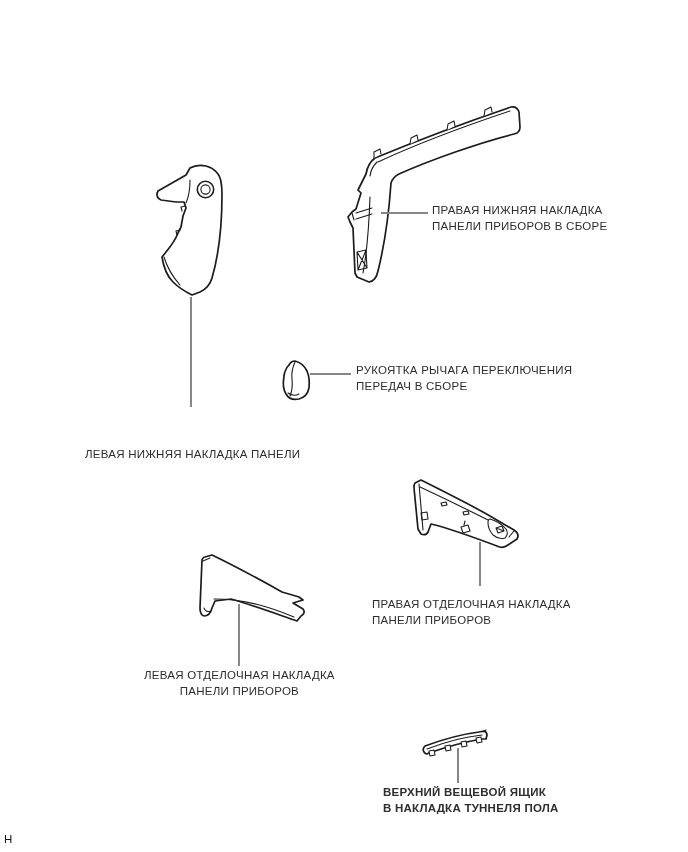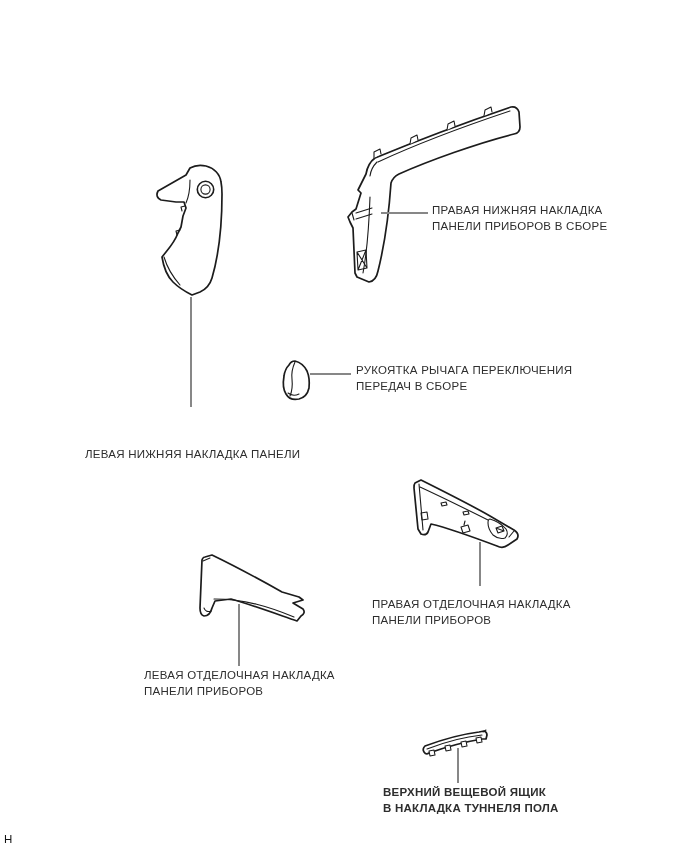--- a/index.html
+++ b/index.html
@@ -169,21 +169,21 @@
 
   <div class="part-label" style="left:85px; top:409px;margin-top:38px;">
     <div>ЛЕВАЯ НИЖНЯЯ НАКЛАДКА ПАНЕЛИ</div>
   </div>
 
   <div class="part-label" style="left:372px; top:587px;margin-top:10px;">
     <div>ПРАВАЯ ОТДЕЛОЧНАЯ НАКЛАДКА</div>
     <div>ПАНЕЛИ ПРИБОРОВ</div>
   </div>
 
-  <div class="part-label" style="left:144px; top:668px;">
+  <div class="part-label" style="left:144px; top:668px;text-align:center;">
     <div>ЛЕВАЯ ОТДЕЛОЧНАЯ НАКЛАДКА</div>
     <div>ПАНЕЛИ ПРИБОРОВ</div>
   </div>
 
   <div class="part-label" style="left:383px; top:785px;font-weight:bold;">
     <div>ВЕРХНИЙ ВЕЩЕВОЙ ЯЩИК</div>
     <div>В НАКЛАДКА ТУННЕЛЯ ПОЛА</div>
   </div>
 
   <div class="footer-letter">Н</div>

